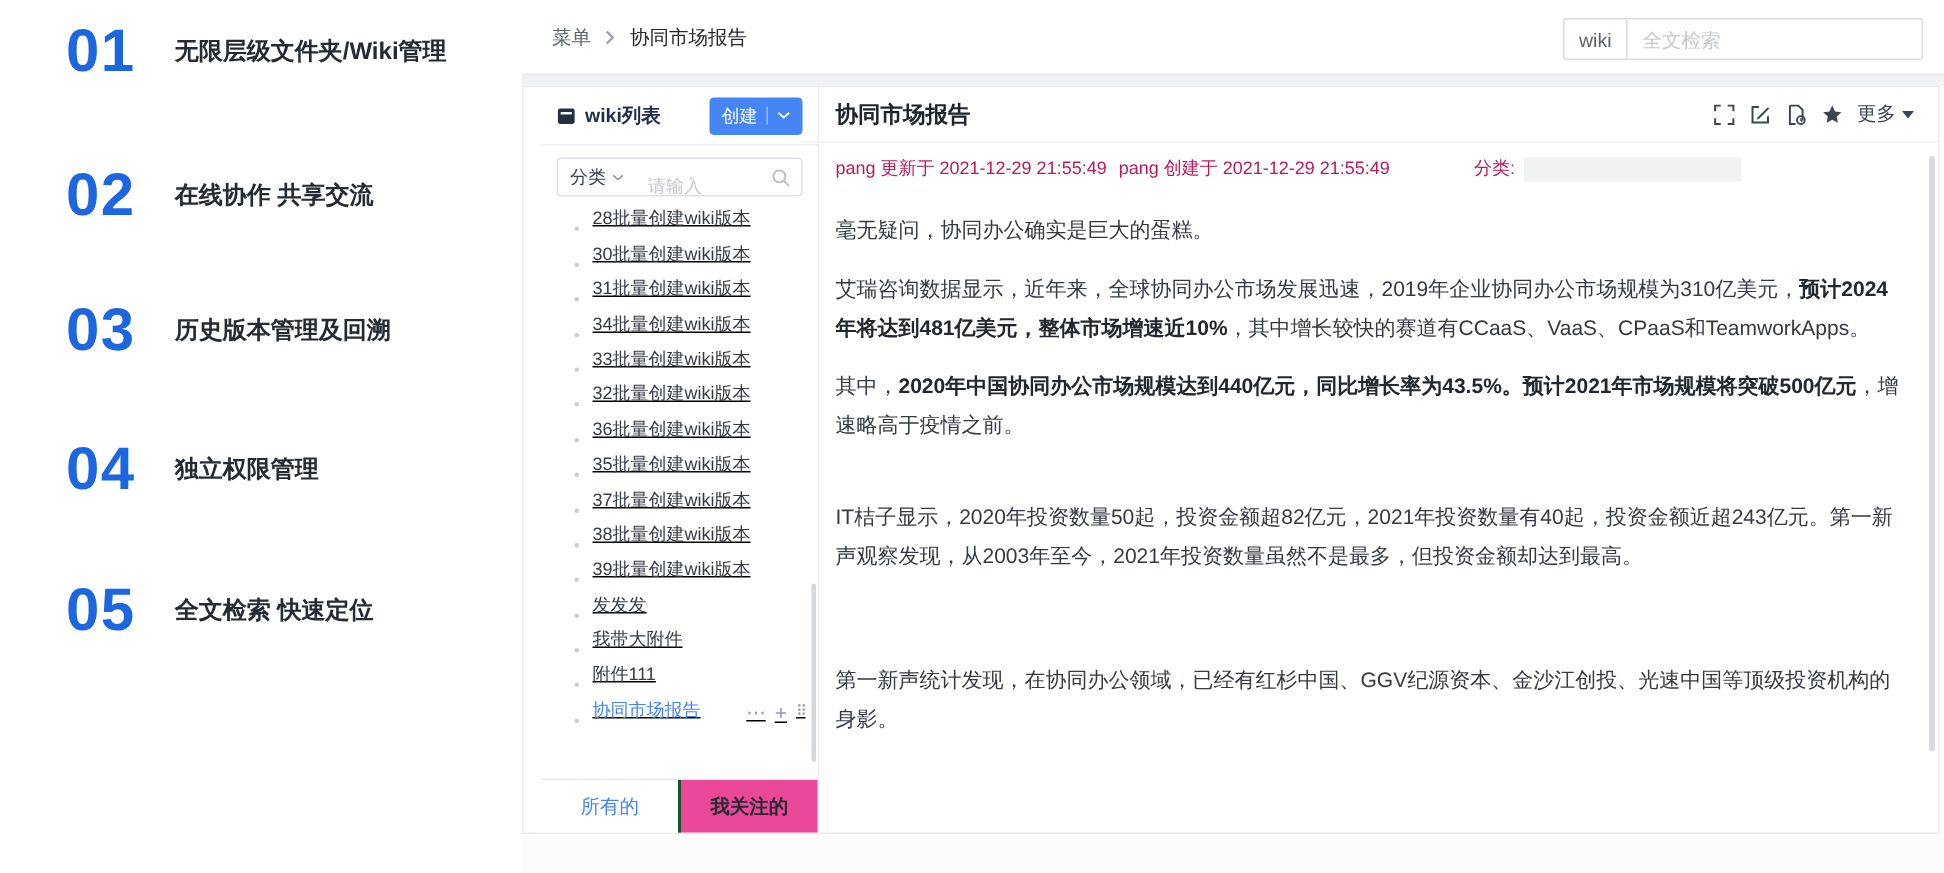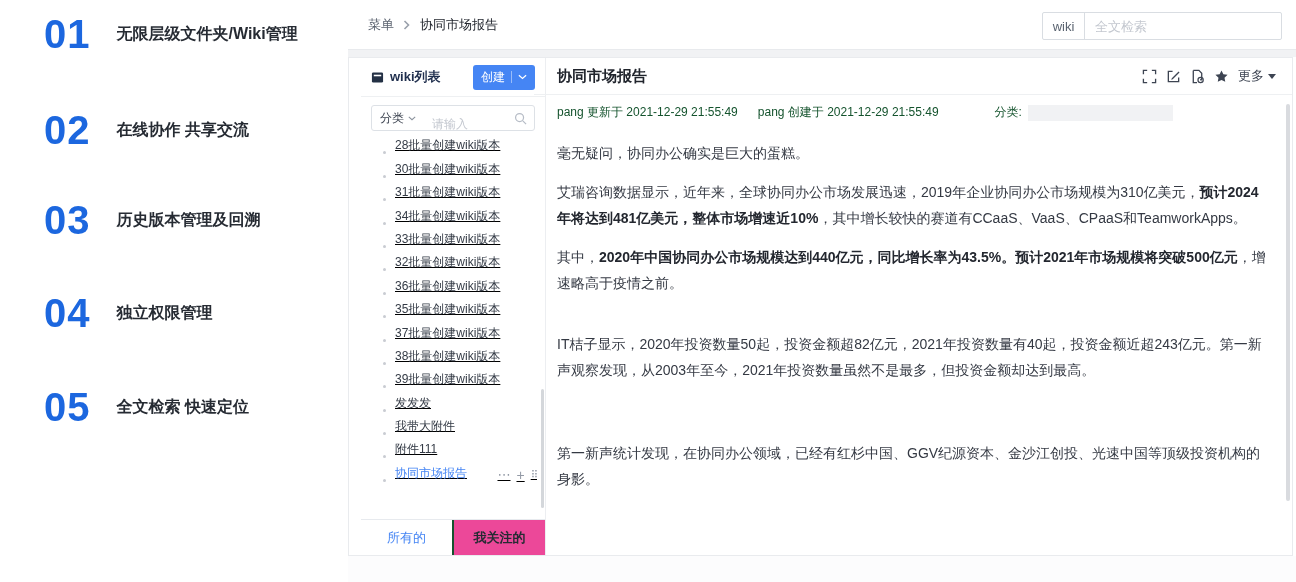--- a/index.html
+++ b/index.html
@@ -68,22 +68,22 @@
   
   .content{position:absolute;left:185px;right:0;top:0;bottom:0;}
   .doc-header{height:37px;display:flex;align-items:center;padding:0 16px 0 23px;
               border-bottom:1px solid #eef0f2;box-sizing:border-box;}
   .doc-title{font-size:15px;font-weight:700;color:#20242c;}
   .doc-actions{margin-left:auto;display:flex;align-items:center;gap:9px;color:#3d4452;}
   .doc-actions .ic{display:flex;cursor:pointer;}
   .more-btn{display:flex;align-items:center;gap:4px;font-size:13px;color:#3d4452;cursor:pointer;}
   .caret-tri{width:0;height:0;border-left:4px solid transparent;border-right:4px solid transparent;
              border-top:5px solid #3d4452;display:inline-block;}
-  .doc-meta{display:flex;align-items:center;padding:9px 16px 0 23px;font-size:12px;color:#14532d;}
-  .meta-created{margin-left:20px;}
+  .doc-meta{display:flex;align-items:center;padding:9px 16px 0 23px;font-size:12px;color:#be185d;}
+  .meta-created{margin-left:8px;}
   .meta-cat{margin-left:56px;}
   .meta-cat-box{width:145px;height:16px;background:#f1f2f4;margin-left:6px;}
   .doc-body{position:absolute;left:23px;right:22px;top:70px;bottom:4px;overflow:hidden;}
   .doc-body p{margin:13px 0 0 0;font-size:14px;line-height:26px;color:#343943;}
   .doc-body p:first-child{margin-top:12px;}
   .doc-body p.blank1{margin-top:35px;}
   .doc-body p.blank2{margin-top:57px;}
   .doc-body b{font-weight:700;color:#23272f;}
   .content-scrollbar{position:absolute;right:2px;top:46px;width:4px;height:397px;background:#d9dbdf;border-radius:2px;}
 </style>

